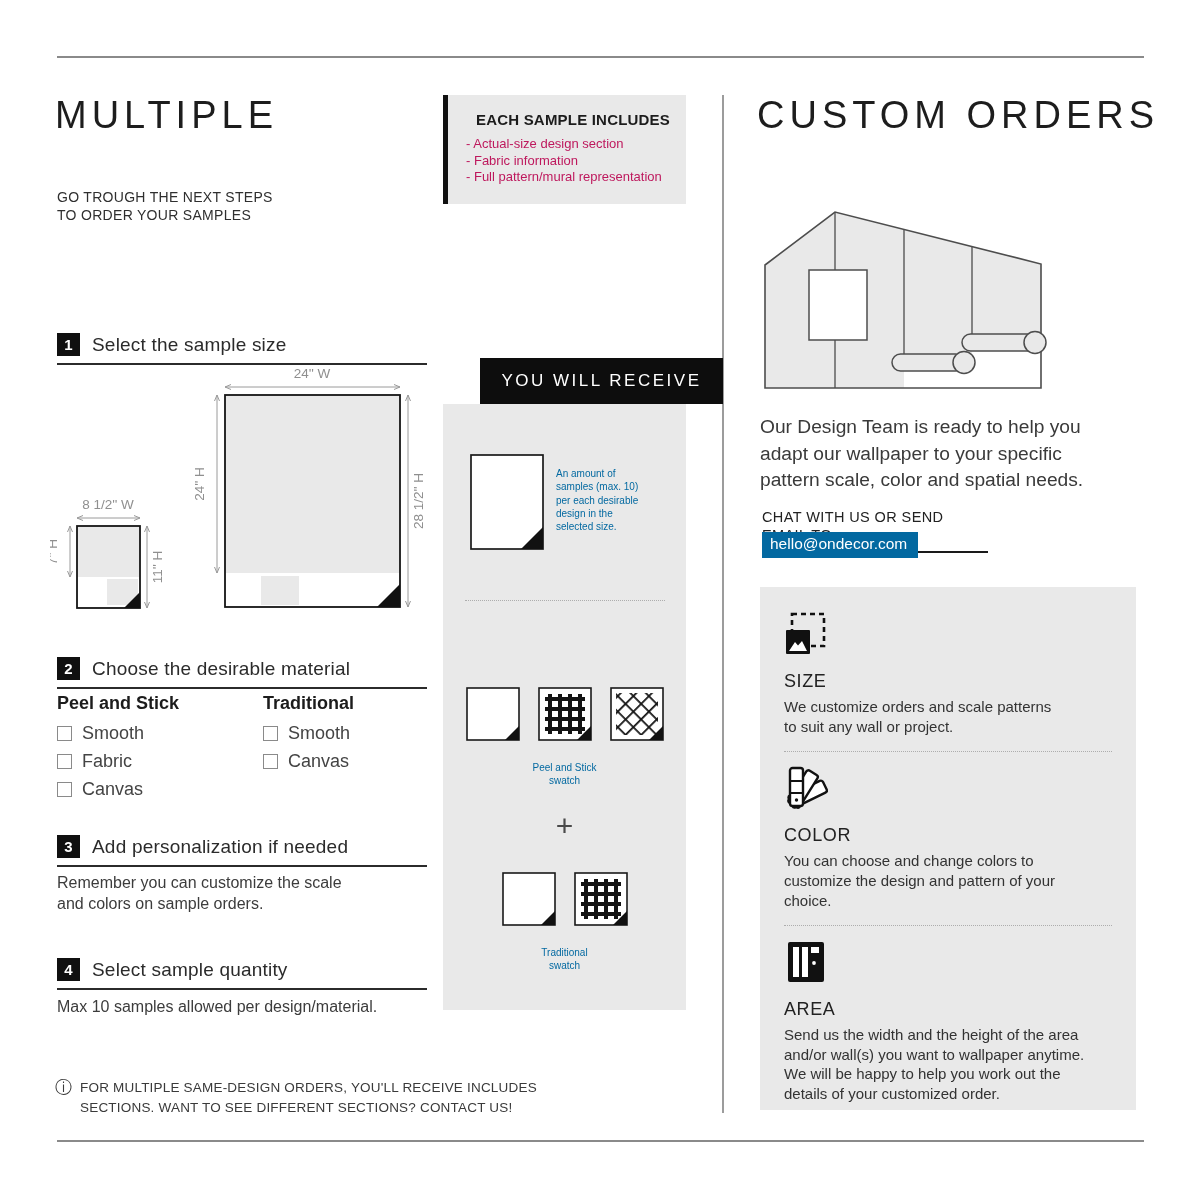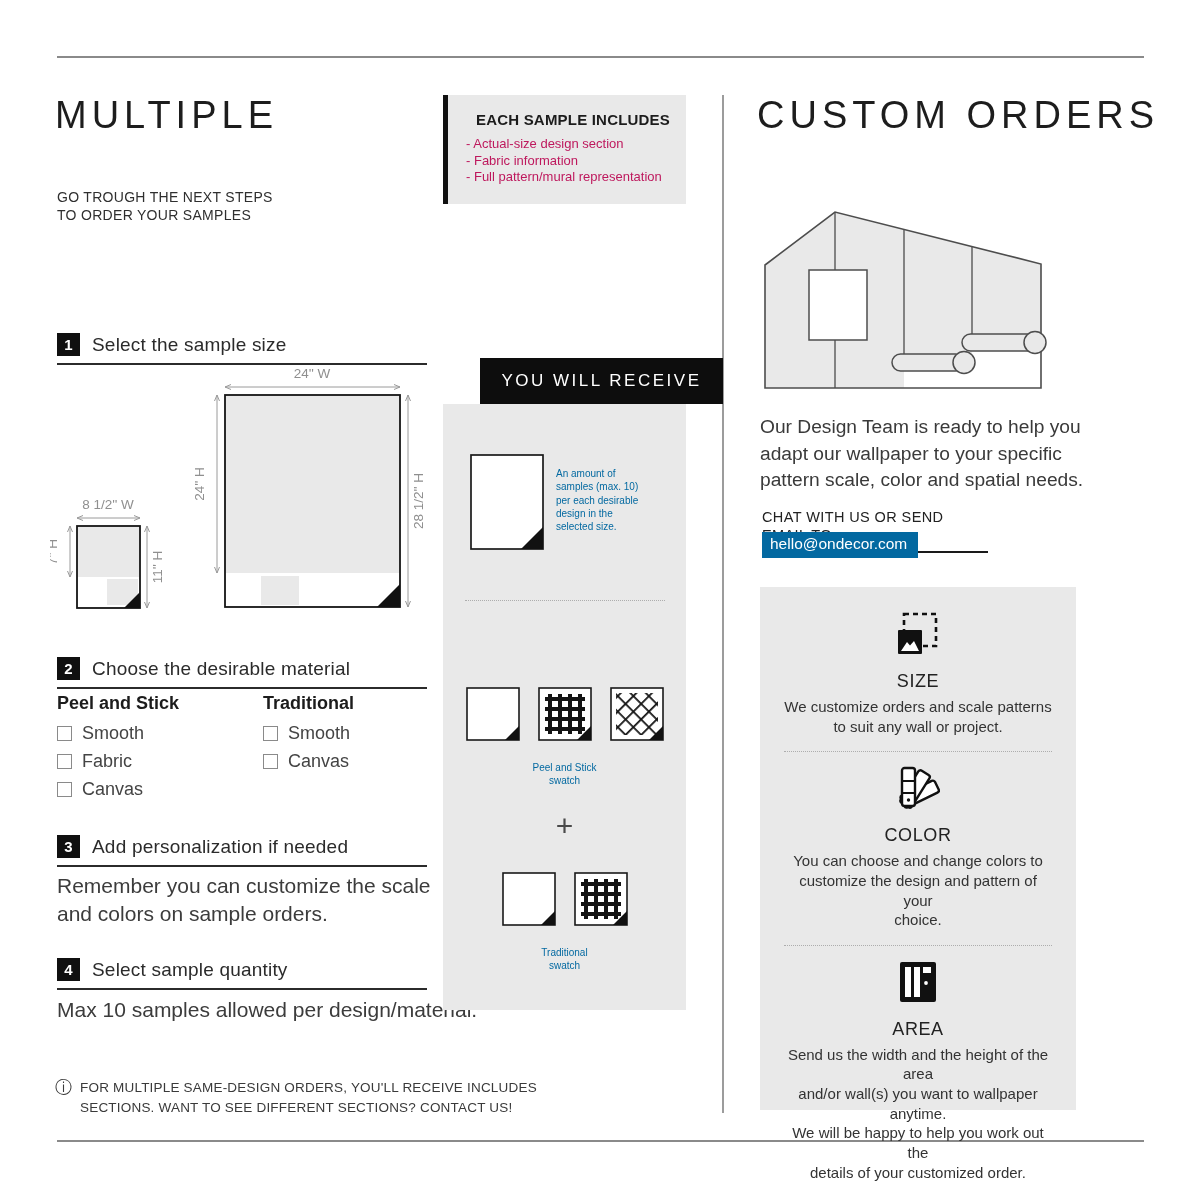--- a/index.html
+++ b/index.html
@@ -12,21 +12,21 @@
   .big-title{font-size:38px;letter-spacing:5px;color:#1d1d1d;font-weight:400;}
   .subtitle{font-size:14px;line-height:1.3;letter-spacing:.3px;color:#2f2f2f;}
   .ml{white-space:pre-line;}
 
   .step-header{display:flex;align-items:center;gap:12px;width:370px;
                border-bottom:2px solid #2b2b2b;padding-bottom:7px;}
   .step-badge{width:23px;height:23px;background:#101010;color:#fff;font-size:15px;font-weight:bold;
               display:flex;align-items:center;justify-content:center;flex:0 0 auto;}
   .step-title{font-size:19px;color:#2b2b2b;letter-spacing:.2px;}
 
-  .body-text{font-size:21px;line-height:1.33;color:#3c3c3c;}
+  .body-text{font-size:16px;line-height:1.33;color:#3c3c3c;}
 
   .materials{display:flex;gap:54px;}
   .mat-col{min-width:152px;}
   .mat-title{font-size:18px;font-weight:bold;color:#1c1c1c;margin-bottom:9px;}
   .mat-opt{display:flex;align-items:center;gap:10px;font-size:18px;color:#444;margin-bottom:7px;}
   .cb{width:13px;height:13px;border:1.5px solid #8a8a8a;display:inline-block;flex:0 0 auto;background:#fff;}
 
   .includes-box{position:absolute;left:443px;top:95px;width:243px;box-sizing:border-box;
                 background:#e9e9e9;border-left:5px solid #111;padding:16px 16px 18px 18px;}
   .includes-title{font-size:15px;font-weight:bold;color:#1c1c1c;margin-bottom:8px;letter-spacing:.2px;text-align:right;}
@@ -40,22 +40,22 @@
   .dotted{border-top:1.5px dotted #adadad;height:0;}
   .center-text{text-align:center;}
   .swatch-row{position:absolute;left:0;width:243px;display:flex;justify-content:center;gap:18px;}
   .plus{font-size:30px;color:#4a4a4a;font-weight:400;}
 
   .chat-wrap{width:226px;border-bottom:2px solid #1a1a1a;padding-bottom:7px;}
   .chat-label{font-size:14.5px;letter-spacing:.4px;color:#222;}
   .email-box{display:inline-block;background:#0369a1;color:#fff;font-size:15.5px;padding:3px 11px 5px 8px;}
   .intro{font-size:19.2px;line-height:1.39;color:#3a3a3a;margin-top:8px;}
 
-  .custom-box{position:absolute;left:760px;top:587px;width:316px;height:523px;box-sizing:border-box;
-              background:#e9e9e9;padding:25px 24px;text-align:center;}
+  .custom-box{position:absolute;left:760px;top:587px;width:376px;height:523px;box-sizing:border-box;
+              background:#e9e9e9;padding:25px 24px;}
   .card-title{font-size:18px;letter-spacing:.6px;color:#222;margin:11px 0 5px 0;}
   .card-body{font-size:15px;line-height:1.31;color:#333;}
   .card-div{border-top:1.5px dotted #adadad;margin:15px 0 14px 0;}
 
   .footnote{position:absolute;left:55px;top:1078px;display:flex;gap:8px;align-items:flex-start;}
   .info-glyph{font-size:17px;line-height:1;color:#3a3a3a;margin-top:1px;}
   .footnote-text{font-size:13.5px;line-height:1.45;letter-spacing:.2px;color:#3a3a3a;}
 </style>
 </head>
 <body>

